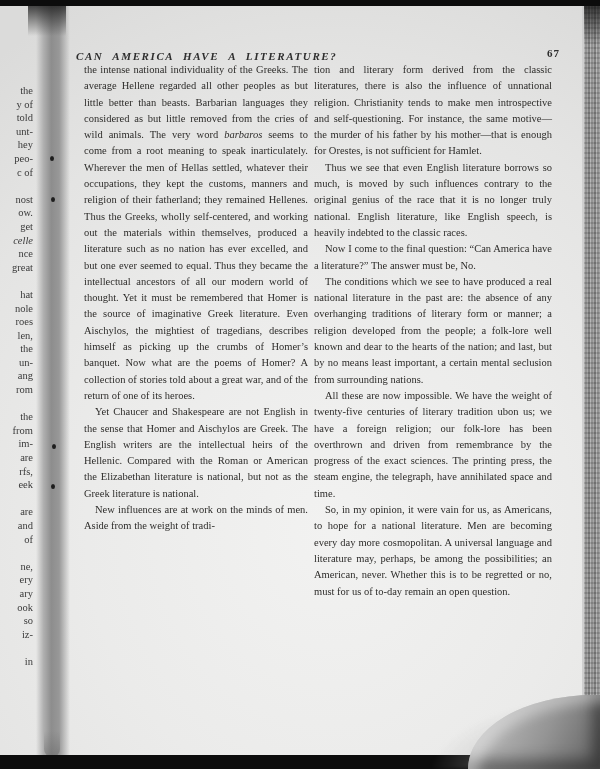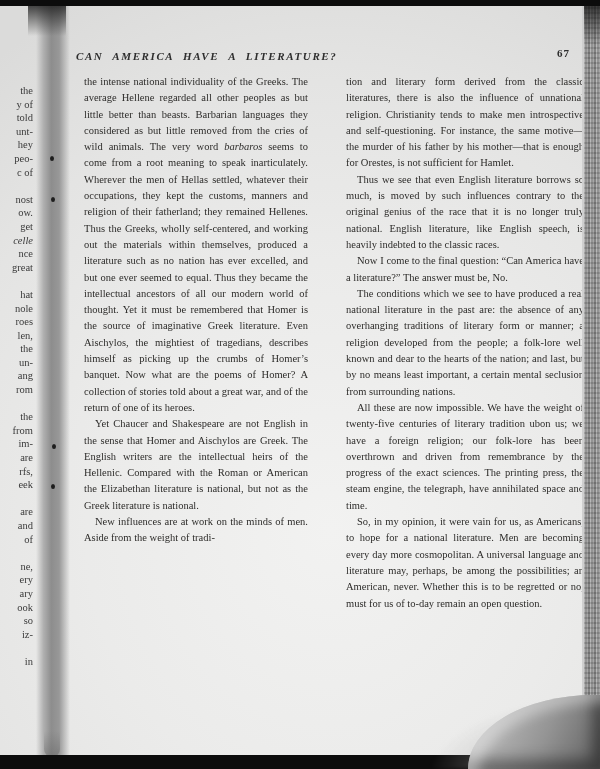--- a/index.html
+++ b/index.html
@@ -38,22 +38,22 @@
   }
   .frag-line{height:13.6px;line-height:13.6px;white-space:nowrap;overflow:visible;}
   .it{font-style:italic;}
   
   .content{position:absolute;left:76px;top:6px;width:508px;height:749px;z-index:2;color:#2d2c2a;}
   .header{position:relative;margin-top:34px;height:16px;text-align:left;}
   .title{
     font-style:italic;font-weight:bold;font-size:11px;line-height:16px;
     letter-spacing:1.6px;word-spacing:5px;color:#2e2e2e;white-space:nowrap;
   }
-  .pagenum{position:absolute;right:14px;top:1px;font-weight:bold;font-size:11px;letter-spacing:1px;color:#2e2e2e;}
-  .cols{display:flex;margin-top:12px;padding-left:8px;justify-content:space-between;}
+  .pagenum{position:absolute;right:24px;top:1px;font-weight:bold;font-size:11px;letter-spacing:1px;color:#2e2e2e;}
+  .cols{display:flex;padding-left:8px;}
   .col{text-align:justify;font-size:10.5px;line-height:16.3px;hyphens:none;}
   .col.left{width:224px;margin-right:6px;}
   .col.right{width:238px;}
   .para{margin:0;}
   .para.indent{text-indent:11px;}
   
   .right-edge{
     position:absolute;top:0;right:0;width:16px;height:769px;z-index:3;
     border-left:2px solid #cfcfcf;
     background:

